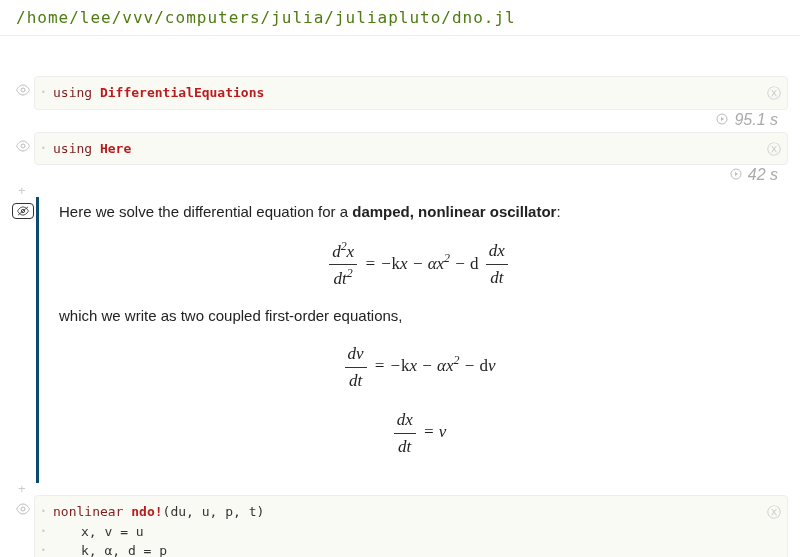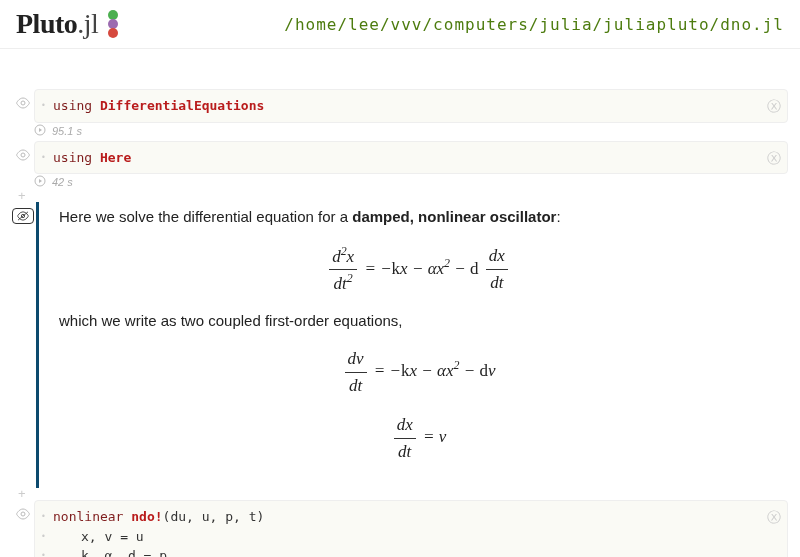--- a/index.html
+++ b/index.html
@@ -15,43 +15,35 @@
 .eye-icon { color: #bbb; }
 .eye-box { border: 1.5px solid #333; border-radius: 4px; padding: 2px 3px; display: flex; align-items: center; justify-content: center; }
 .cell-body { flex: 1; position: relative; }
 .code-block { background: #fafaf5; border: 1px solid #eee; border-radius: 4px; padding: 6px 10px 6px 18px; font-family: monospace; font-size: 13px; line-height: 1.5; position: relative; }
 .code-line { position: relative; padding-left: 0; }
 .code-line .lb { position: absolute; left: -12px; top: 4px; color: #ccc; font-size: 8px; }
 .code-block .kw { color: #7f1d1d; }
 .code-block .fn { color: #b91c1c; font-weight: 600; }
 .code-block .var { color: #333; }
 .close-btn { position: absolute; right: 6px; top: 6px; color: #ccc; font-size: 14px; }
-.timing { display: flex; align-items: center; gap: 6px; font-size: 11px; color: #aaa; font-style: italic; padding: 1px 10px 1px 0; }
+.timing { display: flex; justify-content: flex-end; align-items: center; gap: 6px; font-size: 16px; color: #aaa; font-style: italic; padding: 1px 10px 1px 0; }
 .md-cell { padding: 4px 10px 10px 20px; font-size: 15px; line-height: 1.5; border-left: 3px solid #0c4a6e; margin-left: 2px; }
 .md-cell p { margin-bottom: 10px; }
 .math { font-family: Liberation Serif, serif; font-style: italic; font-size: 17px; text-align: center; margin: 14px 0; }
 .math .frac { display: inline-block; text-align: center; vertical-align: middle; margin: 0 3px; }
 .math .frac .num-t { display: block; border-bottom: 1px solid #333; padding: 0 3px; }
 .math .frac .den { display: block; padding: 0 3px; }
 .math .rm { font-style: normal; }
 .math sup { font-size: 0.7em; }
 .add-cell { color: #ccc; font-size: 13px; padding-left: 6px; height: 10px; line-height: 8px; }
 </style>
 </head>
 <body>
 
 <div class="header">
-  <div class="logo">
-    <span class="logo-text"><span>Pluto</span><span class="jl">.jl</span></span>
-    <svg width="18" height="30">
-      <circle cx="9" cy="6" r="5" fill="#4caf50"></circle>
-      <circle cx="9" cy="15" r="5" fill="#9c6bb0"></circle>
-      <circle cx="9" cy="24" r="5" fill="#d6493e"></circle>
-    </svg>
-  </div>
   <div class="filepath">/home/lee/vvv/computers/julia/juliapluto/dno.jl</div>
 </div>
 
 <div class="notebook">
 
   <div class="cell">
     <div class="gutter">
       <span class="eye-icon">
         <svg width="16" height="12" viewBox="0 0 16 12">
             <path d="M8 1C4 1 1.5 6 1.5 6S4 11 8 11s6.5-5 6.5-5S12 1 8 1z" fill="none" stroke="#bbb" stroke-width="1"></path>

